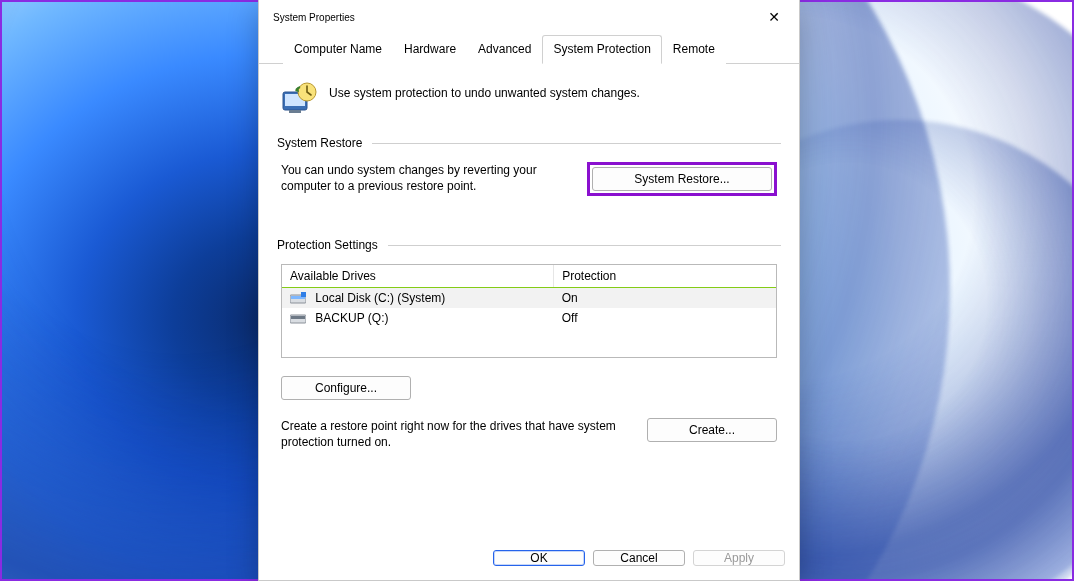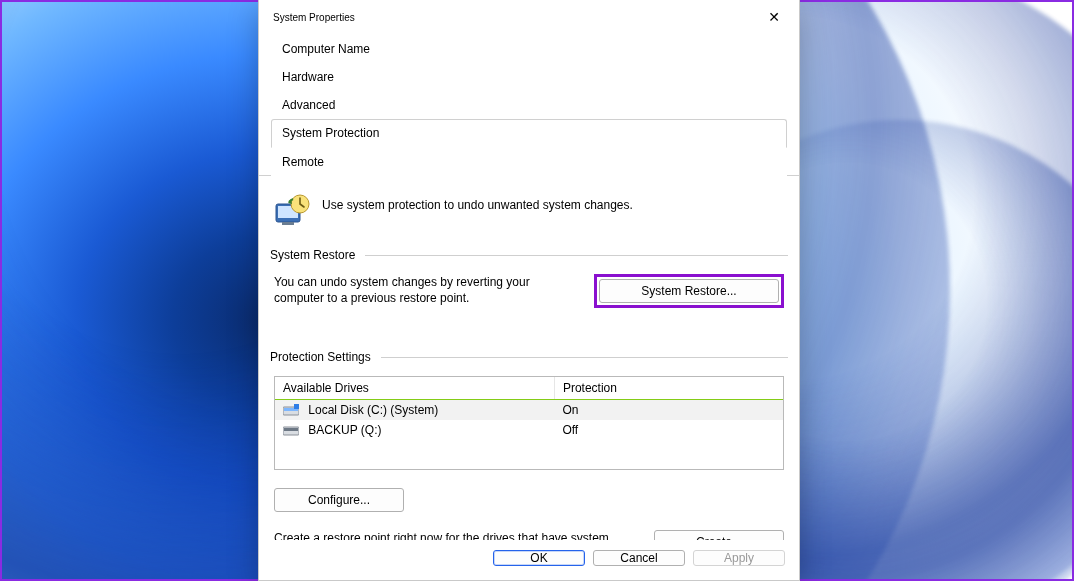--- a/index.html
+++ b/index.html
@@ -45,42 +45,41 @@
   .titlebar {
     height: 34px;
     display: flex; align-items: center;
     padding: 0 10px 0 14px;
   }
   .titlebar .title { flex: 1; font-size: 10px; }
   .titlebar .close { width: 30px; text-align: center; font-size: 14px; line-height: 30px; cursor: default; }
 
   .tabs {
     display: flex;
-    padding: 0 12px;
+    padding: 0 24px;
     border-bottom: 1px solid #d0d0d0;
     gap: 0;
-    flex-direction: column;
   }
   .tab {
     padding: 6px 10px 7px;
     border: 1px solid transparent;
     border-bottom: none;
     position: relative;
     top: 1px;
     background: #fff;
     cursor: default;
     font-size: 12px;
   }
   .tab.active {
     border-color: #d0d0d0;
     border-bottom: 1px solid #fff;
     border-radius: 3px 3px 0 0;
   }
 
-  .content { padding: 12px 11px 8px; flex: 1; overflow: hidden; }
+  .content { padding: 12px 18px 8px; flex: 1; overflow: hidden; }
 
   .intro { display: flex; align-items: flex-start; gap: 12px; margin: 6px 4px 18px; }
   .intro .icon { width: 36px; height: 36px; flex: 0 0 36px; }
   .intro .txt { padding-top: 4px; }
 
   .group-head {
     display: flex; align-items: center; gap: 10px;
     margin: 18px 0 12px;
   }
   .group-head .label { white-space: nowrap; }

